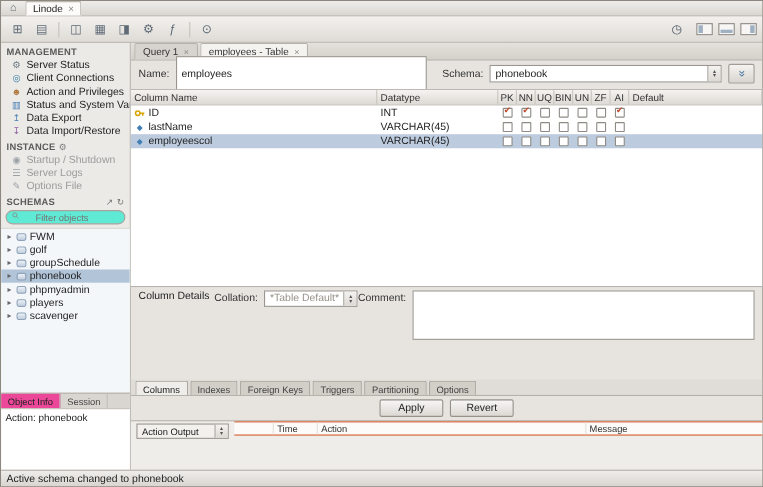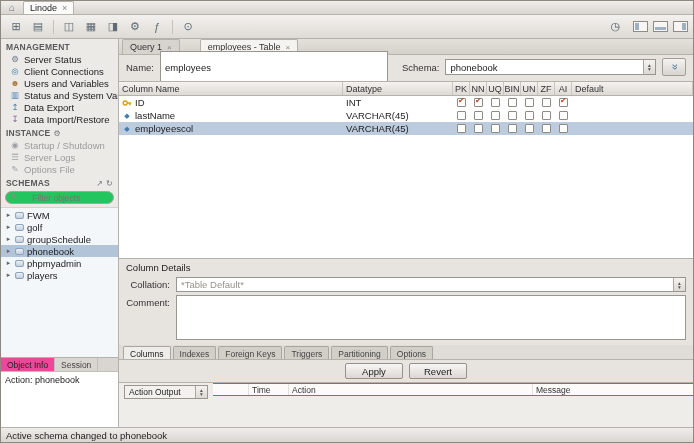--- a/index.html
+++ b/index.html
@@ -25,34 +25,34 @@
 .body{flex:1;display:flex;min-height:0}
 
 .sidebar{width:118px;flex:0 0 118px;background:#eceae7;border-right:1px solid #b5b1ab;display:flex;flex-direction:column;min-height:0}
 .side-h{font-size:8.5px;font-weight:bold;color:#5a5a5a;padding:3px 5px 1px;display:flex;align-items:center;gap:3px;letter-spacing:.2px}
 .side-h .hic{margin-left:auto;font-weight:normal;font-size:8px;color:#777}
 .side-h .hic2{font-weight:normal;font-size:8px;color:#777}
 .side-item{display:flex;align-items:center;gap:4px;height:12px;padding-left:9px;white-space:nowrap;overflow:hidden;font-size:9.5px}
 .side-item .icn{flex:0 0 10px;width:10px;text-align:center;font-size:8.5px;line-height:10px}
 .side-item .lbl{overflow:hidden;text-overflow:clip;white-space:nowrap}
 .side-item.dim .lbl{color:#9b9b9b}
-.filter{margin:2px 4px 3px;background:#22c55e;border:1px solid #a7a39d;border-radius:7px;height:13px;display:flex;gap:15px;padding:0 5px}
+.filter{margin:2px 4px 3px;background:#5eead4;border:1px solid #a7a39d;border-radius:7px;height:13px;display:flex;gap:15px;padding:0 5px}
 .filter input{border:none;outline:none;background:transparent;font-size:8.5px;width:100%;color:#444}
 .tree{flex:1;background:#f4f7fa;border-top:1px solid #d6d3ce;overflow:hidden;min-height:0;padding-top:1px}
 .tree-item{display:flex;align-items:center;gap:3px;height:12px;padding-left:4px;font-size:9.5px;white-space:nowrap}
 .tree-item .arrow{width:7px;font-size:7px;color:#666;text-align:center}
 .tree-item .db{width:9px;height:7px;background:linear-gradient(#eaf0f6,#c3d0df);border:1px solid #8fa3ba;border-radius:2px/3px}
 .tree-item.selected{background:#b2c4d8}
 .info-tabs{display:flex;height:14px;background:#d9d6d1;border-top:1px solid #b5b1ab;flex:0 0 14px}
 .info-tab{padding:0 6px;font-size:8.5px;display:flex;align-items:center;border-right:1px solid #c2bfb9;color:#444}
 .info-tab.active{background:#ec4899;color:#222}
 .object-info{height:56px;flex:0 0 56px;background:#fff;border-top:1px solid #c2bfb9;padding:3px 4px;font-size:9px}
 
 .main{flex:1;display:flex;flex-direction:column;min-width:0;background:#e7e4e0}
-.main-tabs{height:16px;flex:0 0 16px;background:linear-gradient(#e4e1dc,#d4d1cb);border-bottom:1px solid #b5b1ab;display:flex;align-items:center;padding-left:3px;gap:20px}
+.main-tabs{height:16px;flex:0 0 16px;background:linear-gradient(#e4e1dc,#d4d1cb);border-bottom:1px solid #b5b1ab;display:flex;align-items:center;padding-left:3px;gap:2px}
 .mtab{height:15px;display:flex;align-items:center;gap:5px;padding:0 7px;font-size:9px;background:#d7d4cf;border:1px solid #b5b1ab;border-bottom:none;border-radius:2px 2px 0 0;color:#333}
 .mtab.active{background:#f5f3f0}
 .mtab .x{color:#888;font-size:8px}
 .form-row{height:24px;flex:0 0 24px;display:flex;align-items:center;padding:0 7px;gap:6px}
 .form-row label{font-size:9.5px;color:#333}
 .ti{height:32px;background:#fff;border:1px solid #9a968f;padding:0 4px;font-size:9.5px;width:228px;outline:none;color:#222}
 .combo{height:16px;background:#fff;border:1px solid #9a968f;display:flex;align-items:stretch;font-size:9.5px;overflow:hidden}
 .combo .val{flex:1;display:flex;align-items:center;padding:0 4px;white-space:nowrap;overflow:hidden}
 .combo .step{width:12px;border-left:1px solid #aaa69f;background:linear-gradient(#f5f3f0,#dcd9d4);display:flex;flex-direction:column;align-items:center;justify-content:center;font-size:5.5px;line-height:4px;color:#555}
 .combo.schema{flex:1}
@@ -69,21 +69,21 @@
 .grid-row{display:flex;height:13px;flex:0 0 13px;align-items:center;font-size:9.5px;background:#fff}
 .grid-row.selected{background:#bccbde}
 .cell{display:flex;align-items:center;padding:0 3px;gap:3px;overflow:hidden;white-space:nowrap;height:100%}
 .cell.c-chk{justify-content:center;padding:0}
 .cb{width:9px;height:9px;border:1px solid #8e8a84;background:#fff;border-radius:1px;position:relative}
 .cb.checked::after{content:"✔";position:absolute;left:0;top:-3px;font-size:8px;color:#c2492b}
 .ricon{width:10px;flex:0 0 10px;display:flex;align-items:center;justify-content:center}
 .diamond{color:#3f7fb5;font-size:7px}
 .grid-fill{flex:1;background:#fff}
 
-.details{flex:0 0 84px;padding:3px 7px 2px;display:flex;flex-direction:column}
+.details{flex:0 0 84px;padding:3px 7px 2px;display:flex;flex-direction:row}
 .details-title{font-size:9.5px;color:#222;margin-bottom:4px}
 .d-row{display:flex;margin-bottom:3px}
 .d-label{width:50px;flex:0 0 50px;text-align:right;padding-right:6px;font-size:9.5px;color:#333;padding-top:2px}
 .combo.collation{flex:1;height:15px}
 .combo.collation .val{color:#979289}
 .comment-ta{flex:1;height:45px;background:#fff;border:1px solid #9a968f;resize:none;outline:none;font-size:9.5px;padding:2px}
 
 .etabs{height:15px;flex:0 0 15px;display:flex;align-items:flex-end;gap:2px;padding:0 4px;background:#e0ddd8;border-bottom:1px solid #b5b1ab}
 .etab{padding:1px 6px 0;height:13px;font-size:8.5px;background:#d2cfc9;border:1px solid #aaa69f;border-bottom:none;border-radius:2px 2px 0 0;color:#444;display:flex;align-items:center}
 .etab.active{background:#efedea;color:#222}
@@ -147,21 +147,21 @@
       <div class="side-item">
         <span class="icn" style="color:#6e7b88">⚙</span>
         <span class="lbl">Server Status</span>
       </div>
       <div class="side-item">
         <span class="icn" style="color:#3a7ca5">◎</span>
         <span class="lbl">Client Connections</span>
       </div>
       <div class="side-item">
         <span class="icn" style="color:#b07a3f">☻</span>
-        <span class="lbl">Users and Variables</span>
+        <span class="lbl">Action and Privileges</span>
       </div>
       <div class="side-item">
         <span class="icn" style="color:#4a7fb5">▥</span>
         <span class="lbl">Status and System Variables</span>
       </div>
       <div class="side-item">
         <span class="icn" style="color:#4a7fb5">↥</span>
         <span class="lbl">Data Export</span>
       </div>
       <div class="side-item">
@@ -221,20 +221,25 @@
         </div>
         <div class="tree-item">
           <span class="arrow">▸</span>
           <span class="db"></span>
           <span>phpmyadmin</span>
         </div>
         <div class="tree-item">
           <span class="arrow">▸</span>
           <span class="db"></span>
           <span>players</span>
+        </div>
+        <div class="tree-item">
+          <span class="arrow">▸</span>
+          <span class="db"></span>
+          <span>scavenger</span>
         </div>
       </div>
       <div class="info-tabs">
         <div class="info-tab active">Object Info</div>
         <div class="info-tab">Session</div>
       </div>
       <div class="object-info">
         <span>Action: phonebook</span>
       </div>
     </div>

